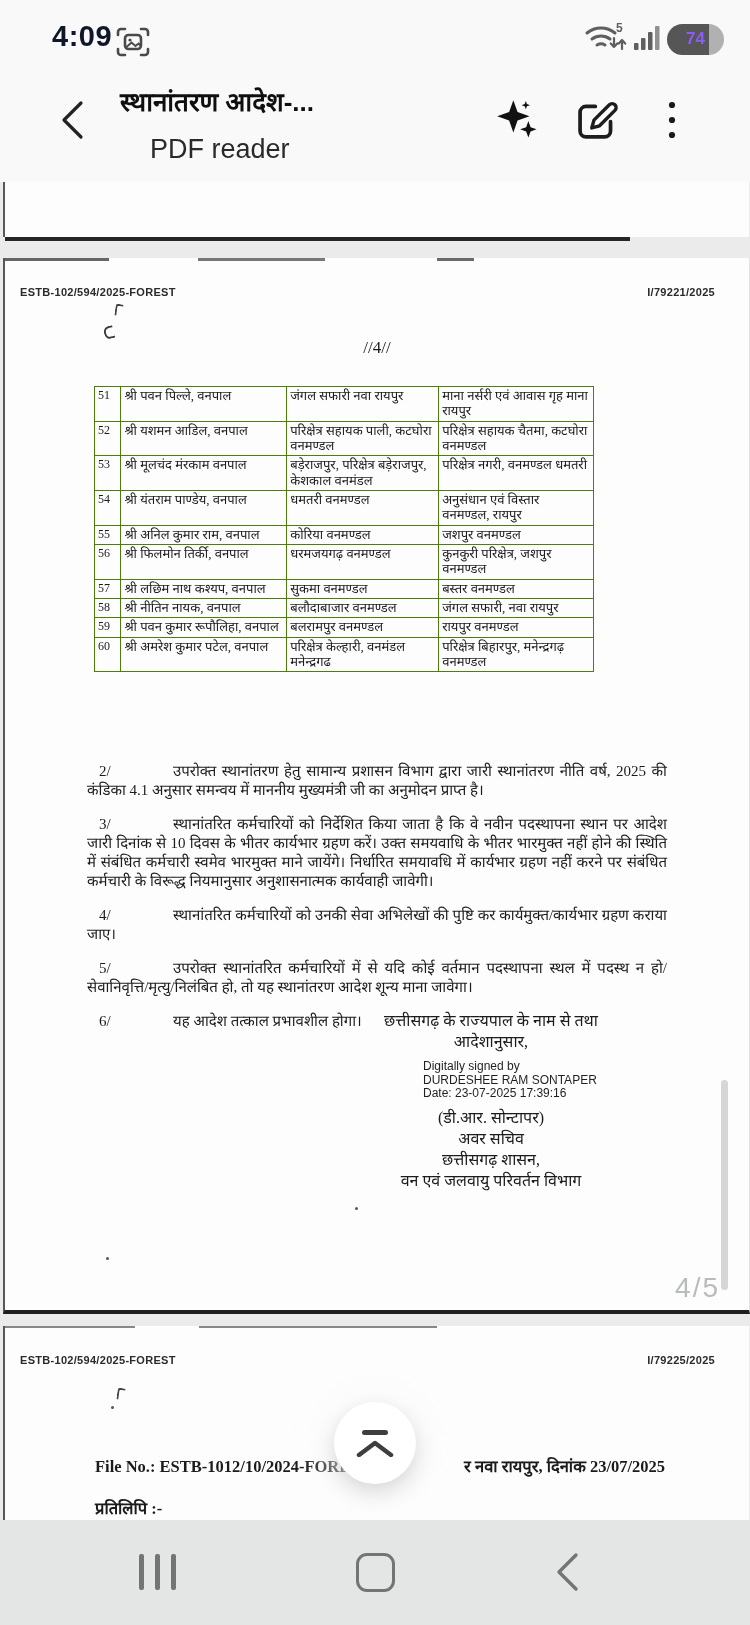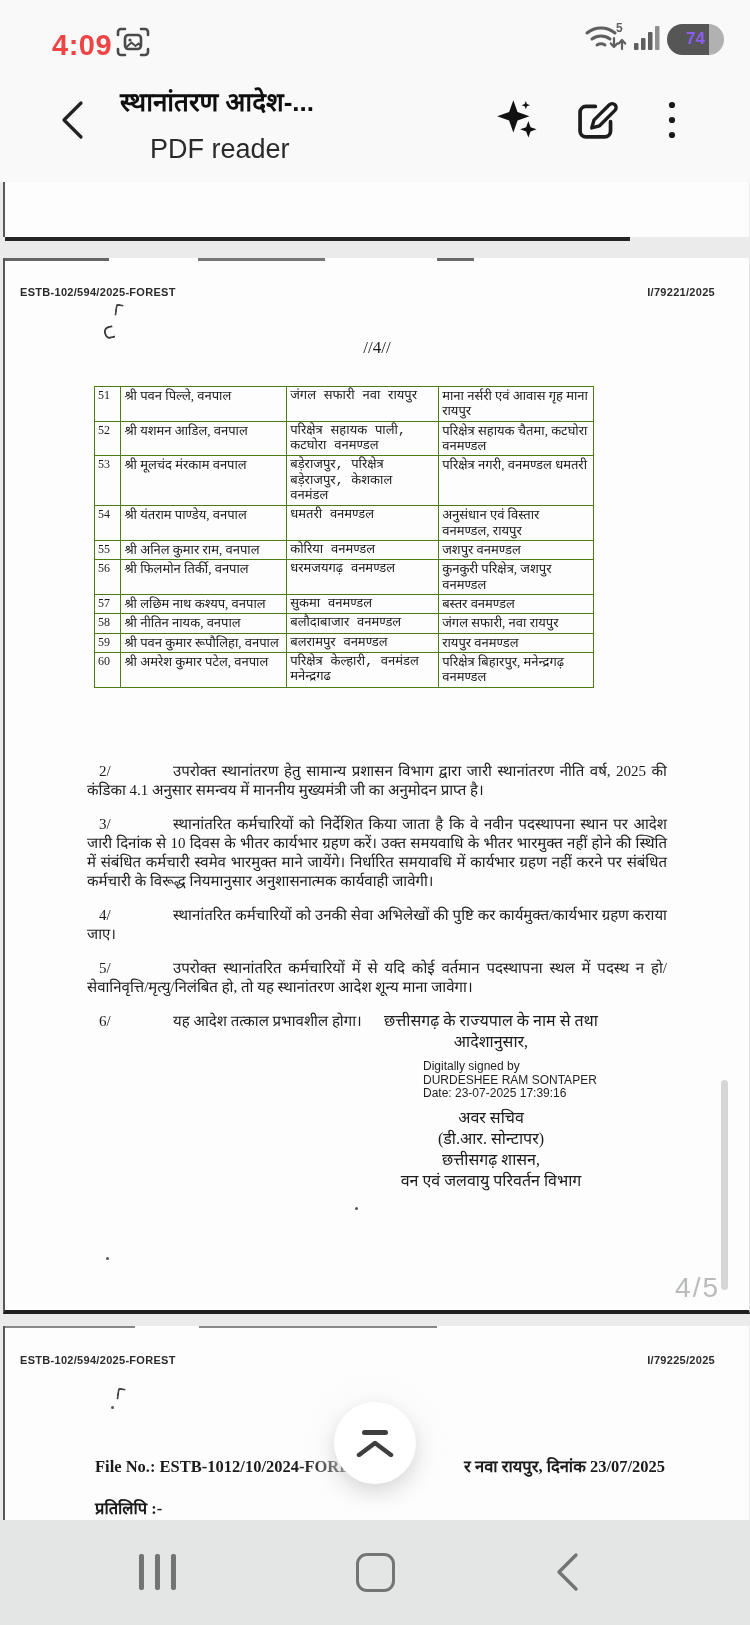--- a/index.html
+++ b/index.html
@@ -1,21 +1,21 @@
 <!DOCTYPE html>
 <html><head>
 <meta charset="utf-8">
 <style>
   html,body{margin:0;padding:0;width:750px;height:1625px;overflow:hidden;background:#ebebeb;
     font-family:"Liberation Sans","DejaVu Sans",sans-serif;-webkit-font-smoothing:antialiased;}
   .abs{position:absolute;}
 
   
   .chrome{position:absolute;top:0;left:0;width:750px;height:182px;background:#f9f9f9;}
-  .time{position:absolute;left:52px;top:20px;font-size:29px;font-weight:700;color:#ef4444;letter-spacing:.5px;margin-top:9px;}
+  .time{position:absolute;left:52px;top:20px;font-size:29px;font-weight:700;color:#0f172a;letter-spacing:.5px;}
   .capture{position:absolute;left:116px;top:27px;width:34px;height:30px;}
   .right-cluster{position:absolute;right:26px;top:22px;display:flex;align-items:center;gap:7px;height:34px;}
   .battery{position:relative;width:57px;height:31px;border-radius:16px;overflow:hidden;}
   .battery .fill{position:absolute;left:0;top:0;bottom:0;width:74%;background:#565656;}
   .battery .rest{position:absolute;right:0;top:0;bottom:0;width:26%;background:#b1b1b1;}
   .battery .pct{position:absolute;inset:0;display:flex;align-items:center;justify-content:center;
     color:#8b5cf6;font-size:17px;font-weight:700;}
 
   .back-btn{position:absolute;left:50px;top:92px;width:44px;height:56px;display:flex;align-items:center;justify-content:center;}
   .app-title{position:absolute;left:120px;top:78px;width:360px;font-size:26px;line-height:48px;font-weight:700;color:#0f0f0f;white-space:nowrap;}
@@ -35,21 +35,21 @@
     border-bottom:4px solid #1f1f1f;border-right:1px solid #e2e2e2;}
   .page4::before{content:"";position:absolute;top:0;left:0;right:0;height:3px;opacity:.75;
     background:linear-gradient(90deg,#333 0 14%,transparent 14% 26%,#4a4a4a 26% 43%,transparent 43% 58%,#383838 58% 63%,transparent 63% 100%);}
   .doc-head{position:absolute;top:28px;left:15px;right:34px;display:flex;justify-content:space-between;
     font-family:"Liberation Sans",sans-serif;font-weight:700;font-size:11px;letter-spacing:.3px;color:#2b2b2b;}
   .p4-label{position:absolute;top:80px;left:0;right:0;text-align:center;font-size:17px;}
 
   table.doc{position:absolute;top:128px;left:89px;width:500px;border-collapse:collapse;font-size:13px;line-height:1.18;}
   table.doc td{border:1px solid #4d7c0f;padding:1px 3px 2px;vertical-align:top;}
   td.c-no{width:20px;padding:1px 1px;font-size:12px;}
-  td.c-name{width:168px;} td.c-from{width:152px;font-family:Liberation Mono, monospace;} td.c-to{width:156px;}
+  td.c-name{width:168px;} td.c-from{width:152px;} td.c-to{width:156px;}
 
   .paras{position:absolute;top:504px;left:82px;width:580px;font-size:15px;line-height:19px;text-align:justify;}
   .para{margin:0 0 15px;}
   .pnum{display:inline-block;width:74px;margin-left:12px;}
 
   .closing{position:absolute;top:752px;left:318px;width:336px;text-align:center;font-size:16px;line-height:21px;}
   .digital{margin:8px 0 6px 100px;text-align:left;font-family:"Liberation Sans",sans-serif;
     font-size:12px;line-height:13.5px;color:#1f1f1f;font-weight:500;}
 
   .page5{position:absolute;top:1326px;left:3px;width:744px;height:194px;border-left:2px solid #575757;}
@@ -252,22 +252,22 @@
 
   <div class="closing">
     <div>छत्तीसगढ़ के राज्यपाल के नाम से तथा</div>
     <div>आदेशानुसार,</div>
     <div class="digital">
 
     <div>Digitally signed by</div>
         <div>DURDESHEE RAM SONTAPER</div>
         <div>Date: 23-07-2025 17:39:16</div>
       </div>
+    <div>(डी.आर. सोन्टापर)</div>
     <div>अवर सचिव</div>
-    <div>(डी.आर. सोन्टापर)</div>
     <div>छत्तीसगढ़ शासन,</div>
     <div>वन एवं जलवायु परिवर्तन विभाग</div>
   </div>
 
   <span class="abs dot" style="left:350px;top:949px;"></span>
   <span class="abs dot" style="left:101px;top:999px;"></span>
 </div>
 <div class="pg-ind ind4">4/5</div>
 
 <div class="page page5">

